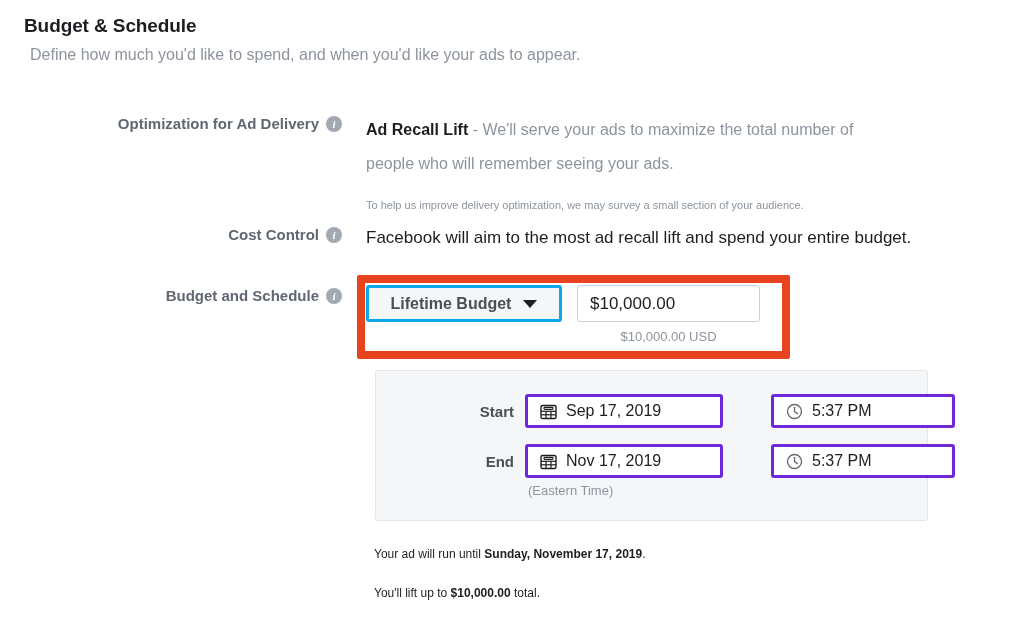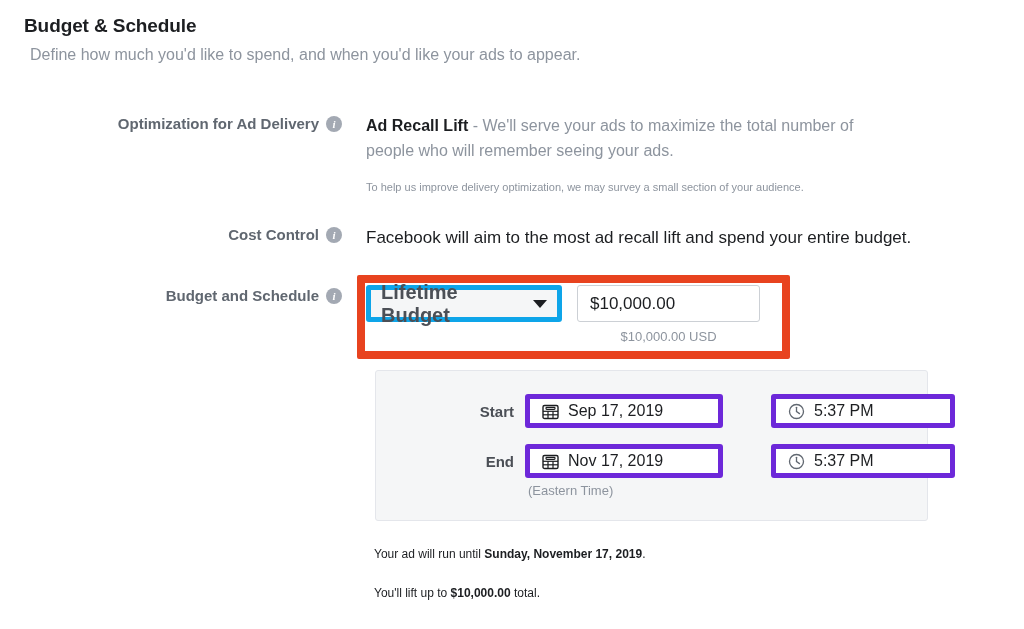--- a/index.html
+++ b/index.html
@@ -82,21 +82,21 @@
   }
 
   .row-content {
     padding-left: 16px;
   }
 
   
   #row-optimization { left: 70px; top: 113px; }
   .opt-line1 {
     font-size: 16px;
-    line-height: 25px;
+    line-height: 34px;
     color: #8d949e;
     max-width: 500px;
   }
   .opt-strong {
     color: #1c1e21;
     font-weight: bold;
   }
   .opt-line2 {
     font-size: 11px;
     line-height: 25px;
@@ -118,27 +118,27 @@
   #row-budget { left: 70px; top: 285px; }
   .budget-controls {
     display: flex;
     align-items: flex-start;
     gap: 15px;
   }
   .budget-select {
     width: 196px;
     height: 37px;
     background: #f5f6f7;
-    border: 5px solid #0ea5e9;
+    border: 3px solid #0ea5e9;
     border-radius: 3px;
     display: flex;
     align-items: center;
     justify-content: center;
     gap: 12px;
-    font-size: 20px;
+    font-size: 16px;
     font-weight: bold;
     color: #4b4f56;
     cursor: pointer;
     padding: 0 10px;
   }
   .caret-down {
     width: 0; height: 0;
     border-left: 7px solid transparent;
     border-right: 7px solid transparent;
     border-top: 8px solid #1c1e21;
@@ -200,21 +200,21 @@
   .sched-label {
     width: 70px;
     text-align: right;
     font-size: 15px;
     font-weight: bold;
     color: #4b4f56;
   }
   .field-box {
     height: 34px;
     background: #ffffff;
-    border: 5px solid #6d28d9;
+    border: 3px solid #6d28d9;
     border-radius: 3px;
     display: flex;
     align-items: center;
     gap: 9px;
     padding: 0 12px;
     cursor: pointer;
     font-size: 16px;
     color: #1c1e21;
   }
   .field-date { width: 198px; }

